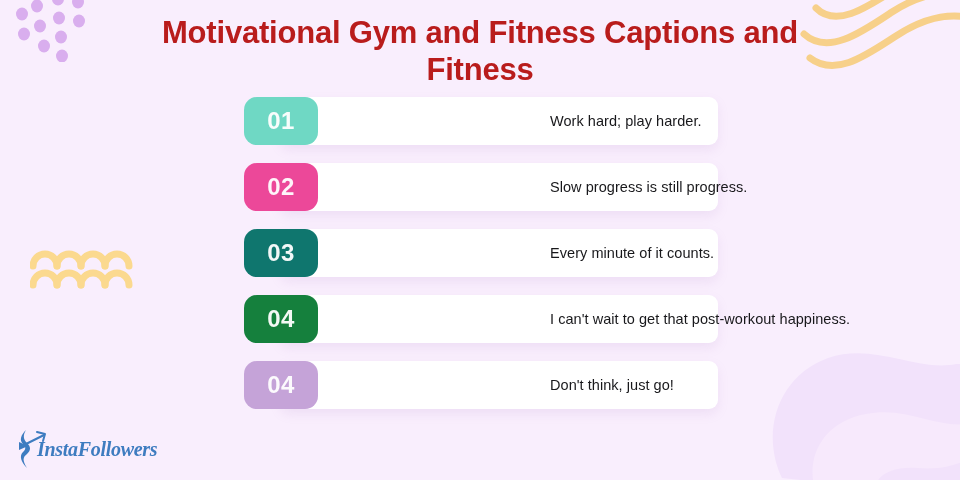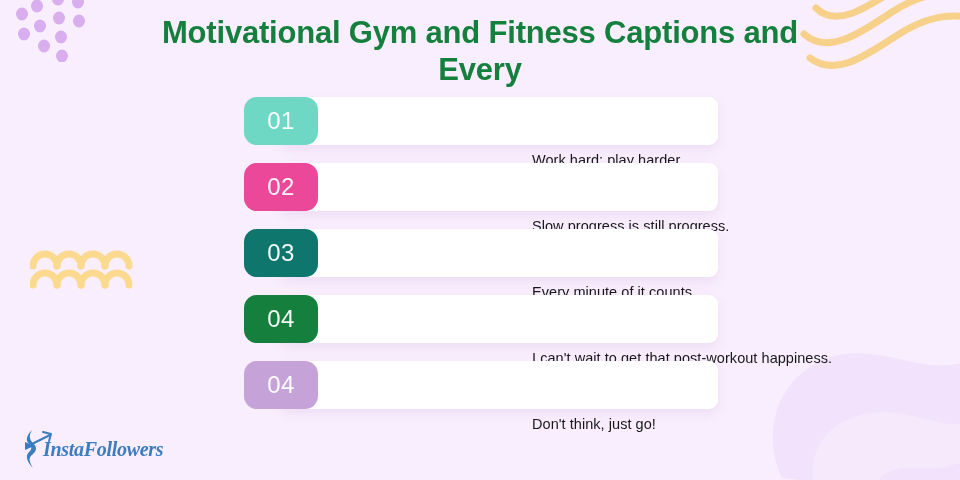--- a/index.html
+++ b/index.html
@@ -52,21 +52,21 @@
     height: 170px;
   }
 
   
   .title {
     position: absolute;
     left: 120px;
     top: 14px;
     width: 720px;
     text-align: center;
-    color: #15803d;
+    color: #b91c1c;
     font-family: "Liberation Sans Narrow", "Liberation Sans", sans-serif;
     font-weight: bold;
     font-size: 31px;
     line-height: 37px;
     letter-spacing: -0.2px;
   }
 
   
   .list {
     position: absolute;
@@ -86,54 +86,53 @@
     left: 36px;
     top: 0;
     right: 0;
     height: 48px;
     background: #ffffff;
     border-radius: 9px;
     box-shadow: 0 5px 11px rgba(170, 120, 190, 0.13);
   }
   .quote {
     position: absolute;
-    left: 288px;
+    left: 306px;
     top: 0;
     right: 14px;
     height: 48px;
     display: flex;
     align-items: center;
     font-family: "Liberation Sans", sans-serif;
     font-size: 14.5px;
     color: #18181b;
     letter-spacing: 0.05px;
     white-space: nowrap;
-    margin-top: 39px;
   }
   .badge {
     position: absolute;
     left: 0;
     top: 0;
     width: 74px;
     height: 48px;
     border-radius: 13px;
     display: flex;
     align-items: center;
     justify-content: center;
     font-family: "Liberation Sans", sans-serif;
-    font-weight: normal;
+    font-weight: bold;
     font-size: 24px;
     color: rgba(255, 255, 255, 0.95);
     letter-spacing: 0.5px;
   }
 
   
   .logo {
     position: absolute;
-    left: 16px;
+    left: 10px;
     bottom: 8px;
     width: 134px;
     height: 46px;
   }
   .logo-mark {
     position: absolute;
     left: 0;
     top: 2px;
     width: 40px;
     height: 42px;
@@ -195,21 +194,21 @@
   </svg>
 
   <svg class="deco deco-blob" viewBox="0 0 200 170">
     <path d="M16 150 C -6 104, 12 48, 62 30 C 108 14, 150 44, 190 36 L 200 36 L 200 170 Z" fill="#f2e2fb"></path>
     <path d="M52 170 C 36 132, 56 94, 100 86 C 140 78, 170 100, 200 96 L 200 170 Z" fill="#f7e9fc"></path>
     <path d="M110 170 C 104 150, 122 138, 152 140 C 176 142, 192 136, 200 132 L 200 170 Z" fill="#f2e2fb"></path>
   </svg>
 
   <div class="title">
     <div>Motivational Gym and Fitness Captions and</div>
-    <div>Every</div>
+    <div>Fitness</div>
   </div>
 
   <div class="list">
 
     <div class="row">
       <div class="card"></div>
       <div class="quote">Work hard; play harder.</div>
       <div class="badge" style="background: rgb(111, 216, 196);">01</div>
     </div>
 

